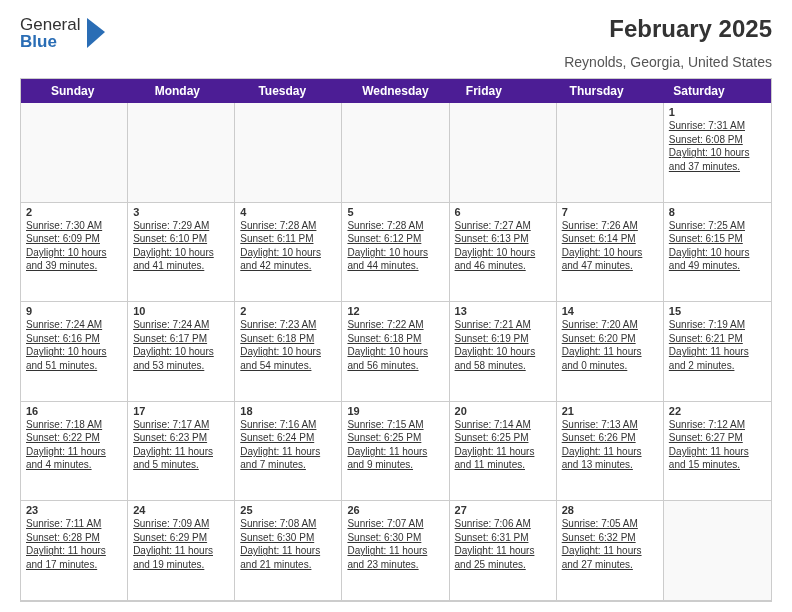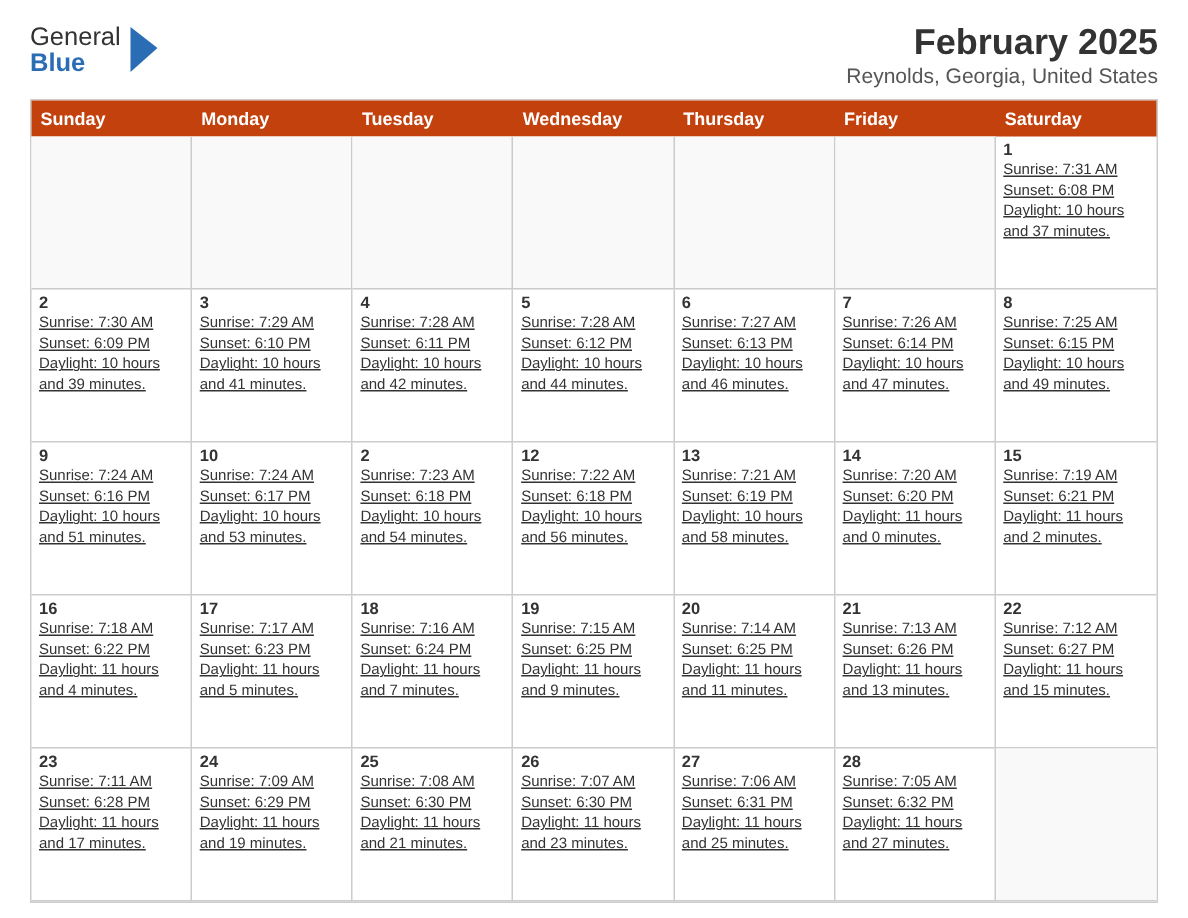--- a/index.html
+++ b/index.html
@@ -33,31 +33,33 @@
     }
     .month-year {
       font-size: 24px;
       font-weight: bold;
       color: #333;
       line-height: 1.1;
     }
     .location {
       font-size: 14px;
       color: #555;
+      margin-top: 12px;
     }
     .calendar {
       flex: 1;
       display: flex;
       flex-direction: column;
       border: 1px solid #ccc;
     }
     .day-headers {
       display: grid;
       grid-template-columns: repeat(7, 1fr);
-      background: #c2410c;
+      background: #4c1d95;
+      padding-left: 24px;
     }
     .day-header {
       color: #fff;
       font-size: 12px;
       font-weight: bold;
       padding: 5px 6px;
       text-align: left;
     }
     .calendar-grid {
       display: grid;
@@ -116,22 +118,22 @@
       <div class="location">Reynolds, Georgia, United States</div>
     </div>
   </div>
 
   <div class="calendar">
     <div class="day-headers">
     <div class="day-header">Sunday</div>
         <div class="day-header">Monday</div>
         <div class="day-header">Tuesday</div>
         <div class="day-header">Wednesday</div>
+        <div class="day-header">Friday</div>
         <div class="day-header">Thursday</div>
-        <div class="day-header">Friday</div>
         <div class="day-header">Saturday</div>
       </div>
     <div class="calendar-grid">
     <div class="cal-cell empty"></div>
         <div class="cal-cell empty"></div>
         <div class="cal-cell empty"></div>
         <div class="cal-cell empty"></div>
         <div class="cal-cell empty"></div>
         <div class="cal-cell empty"></div>
         <div class="cal-cell">

